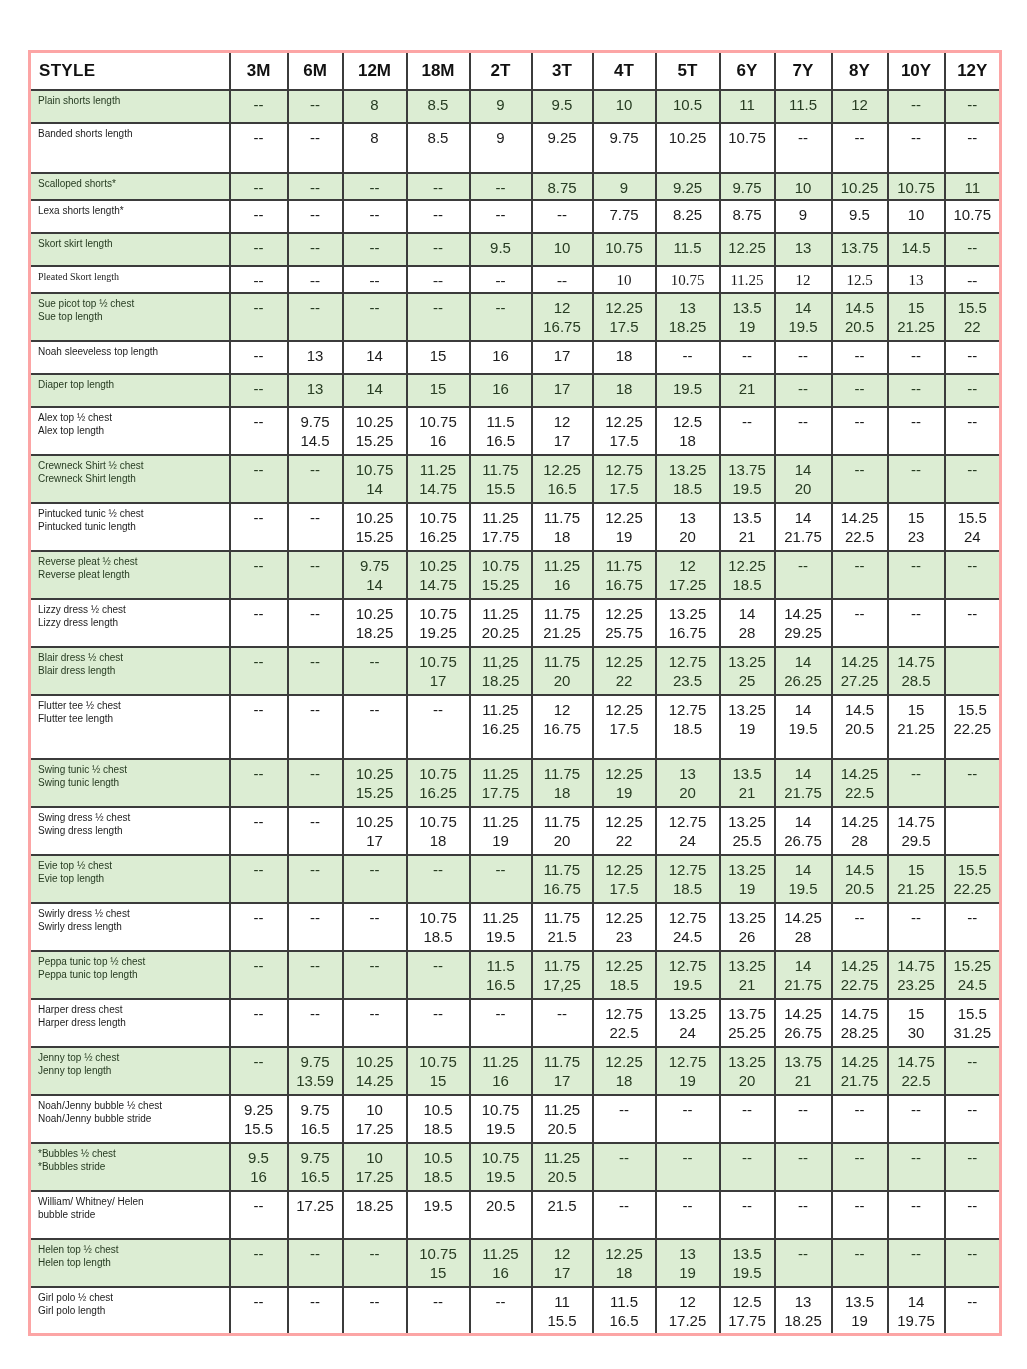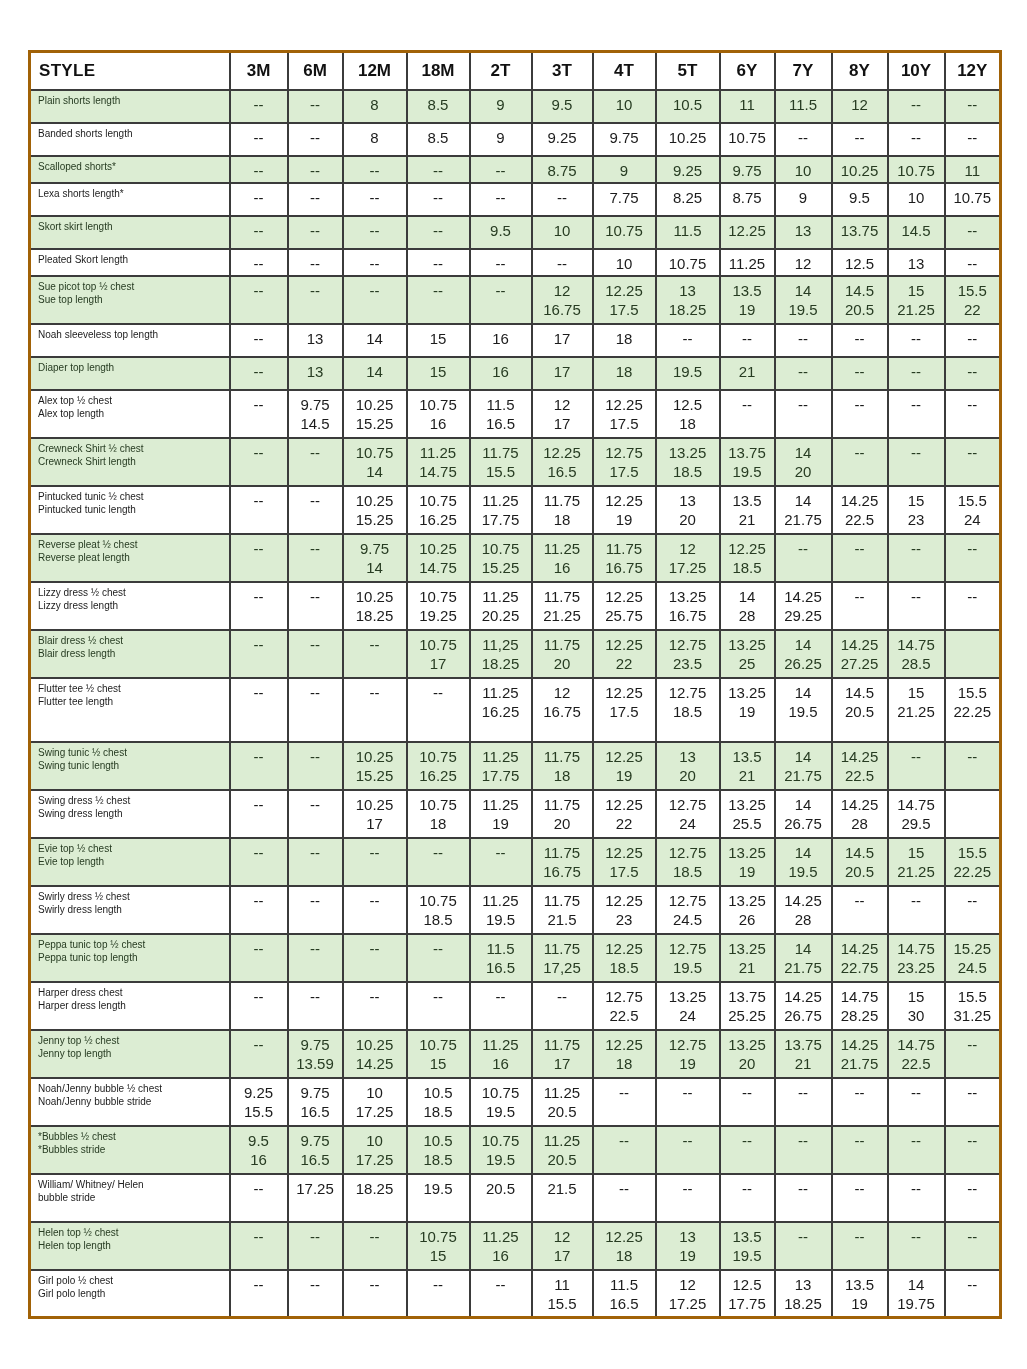--- a/index.html
+++ b/index.html
@@ -17,21 +17,21 @@
   }
   .sheet {
     position: absolute;
     left: 28px;
     top: 50px;
   }
   table.size-chart {
     border-collapse: collapse;
     table-layout: fixed;
     width: 971px;
-    border: 3px solid #a16207;
+    border: 3px solid #fca5a5;
   }
   table.size-chart th,
   table.size-chart td {
     border: 2px solid #3b3b3b;
     overflow: hidden;
   }
   table.size-chart th {
     font-size: 17px;
     font-weight: bold;
     text-align: center;
@@ -114,21 +114,21 @@
             <td>9</td>
             <td>9.5</td>
             <td>10</td>
             <td>10.5</td>
             <td>11</td>
             <td>11.5</td>
             <td>12</td>
             <td>--</td>
             <td>--</td>
           </tr>
-          <tr style="height: 33px;">
+          <tr style="height: 50px;">
             <td class="label">Banded shorts length</td>
             <td>--</td>
             <td>--</td>
             <td>8</td>
             <td>8.5</td>
             <td>9</td>
             <td>9.25</td>
             <td>9.75</td>
             <td>10.25</td>
             <td>10.75</td>
@@ -178,21 +178,21 @@
             <td>9.5</td>
             <td>10</td>
             <td>10.75</td>
             <td>11.5</td>
             <td>12.25</td>
             <td>13</td>
             <td>13.75</td>
             <td>14.5</td>
             <td>--</td>
           </tr>
-          <tr style="height: 26px;">
+          <tr style="height: 26px; font-family: Liberation Serif, serif;">
             <td class="label">Pleated Skort length</td>
             <td>--</td>
             <td>--</td>
             <td>--</td>
             <td>--</td>
             <td>--</td>
             <td>--</td>
             <td>10</td>
             <td>10.75</td>
             <td>11.25</td>

